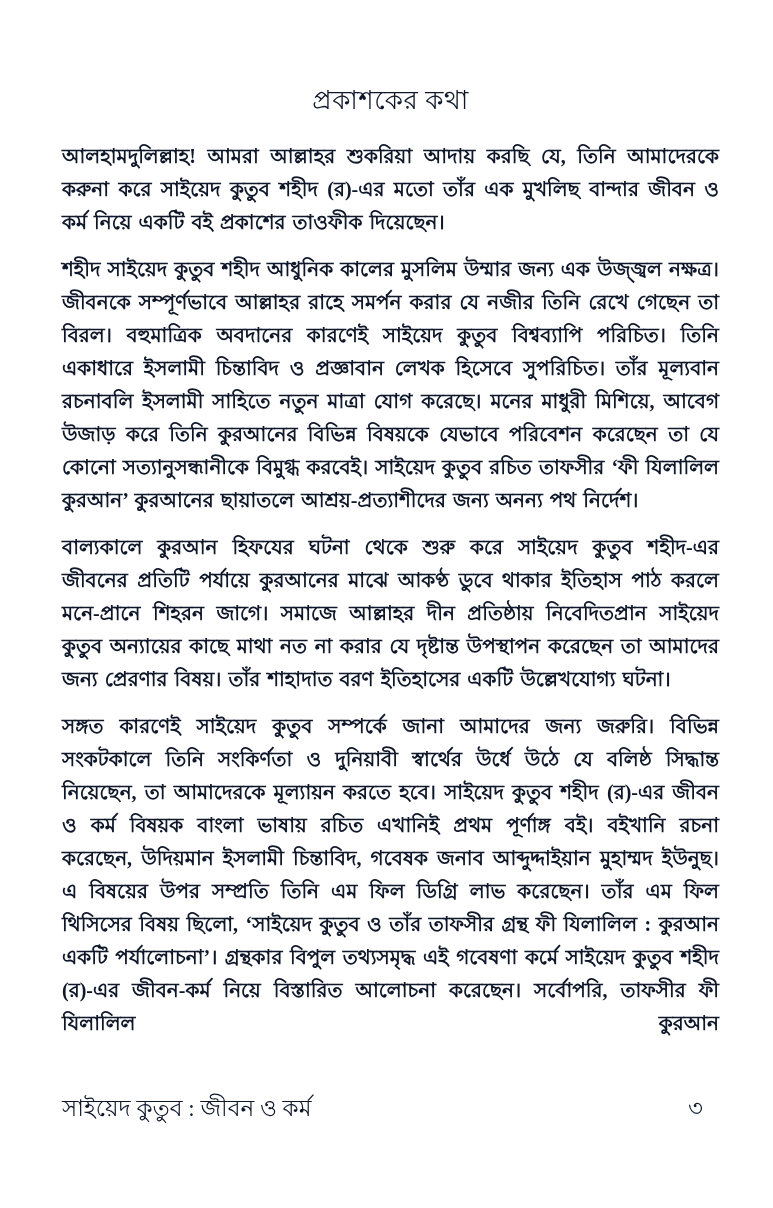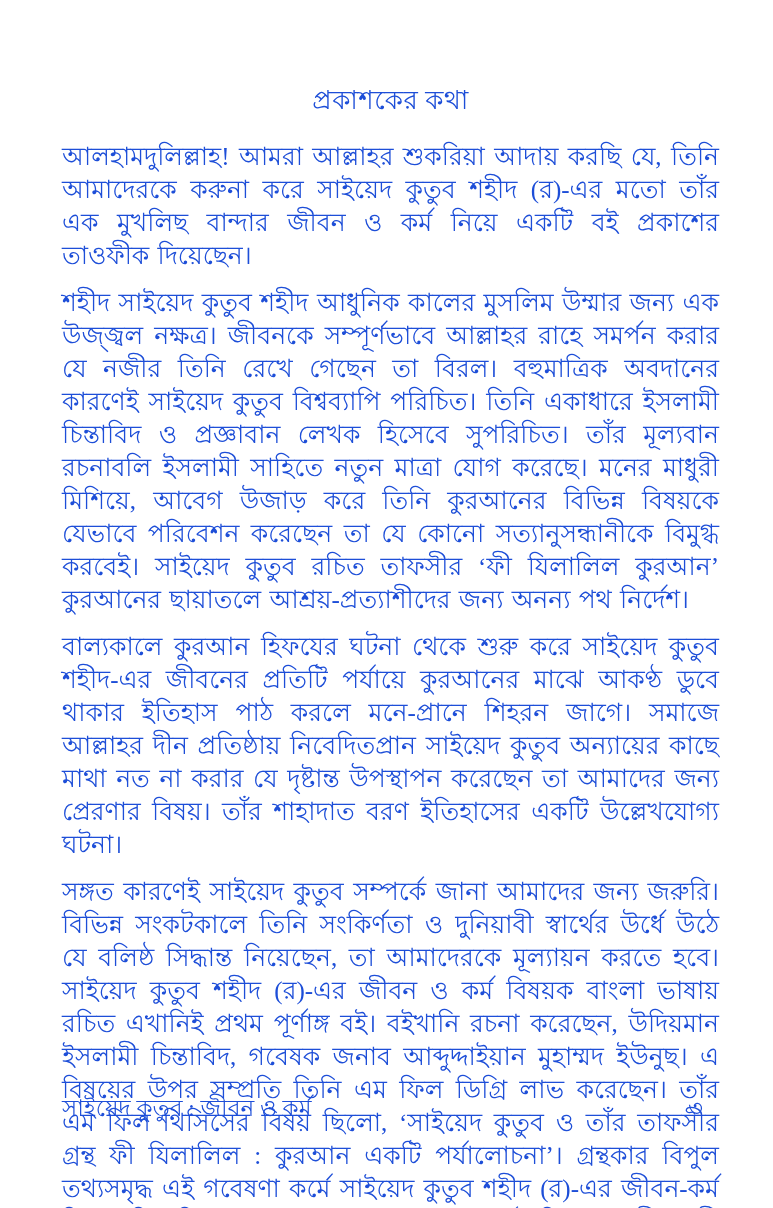--- a/index.html
+++ b/index.html
@@ -5,44 +5,45 @@
   html, body {
     margin: 0;
     padding: 0;
     background: #ffffff;
   }
   .page {
     position: relative;
     width: 773px;
     height: 1208px;
     background: #ffffff;
-    color: #1d4ed8;
+    color: #0f172a;
     font-family: "Liberation Serif", "DejaVu Serif", serif;
     overflow: hidden;
     box-sizing: border-box;
   }
   .content {
     position: absolute;
     top: 80px;
     left: 62px;
     width: 657px;
   }
   .heading {
     font-size: 26px;
     font-weight: normal;
     text-align: center;
     margin: 0 0 16px 0;
     letter-spacing: 0.5px;
   }
   .para {
-    font-size: 25px;
+    font-size: 20px;
     line-height: 33px;
     text-align: justify;
     margin: 0 0 14px 0;
     word-spacing: 2px;
+    font-weight: bold;
   }
   .para.continued {
     text-align-last: justify;
     margin-bottom: 4px;
   }
   .footer {
     position: absolute;
     left: 62px;
     top: 1094px;
     width: 657px;

